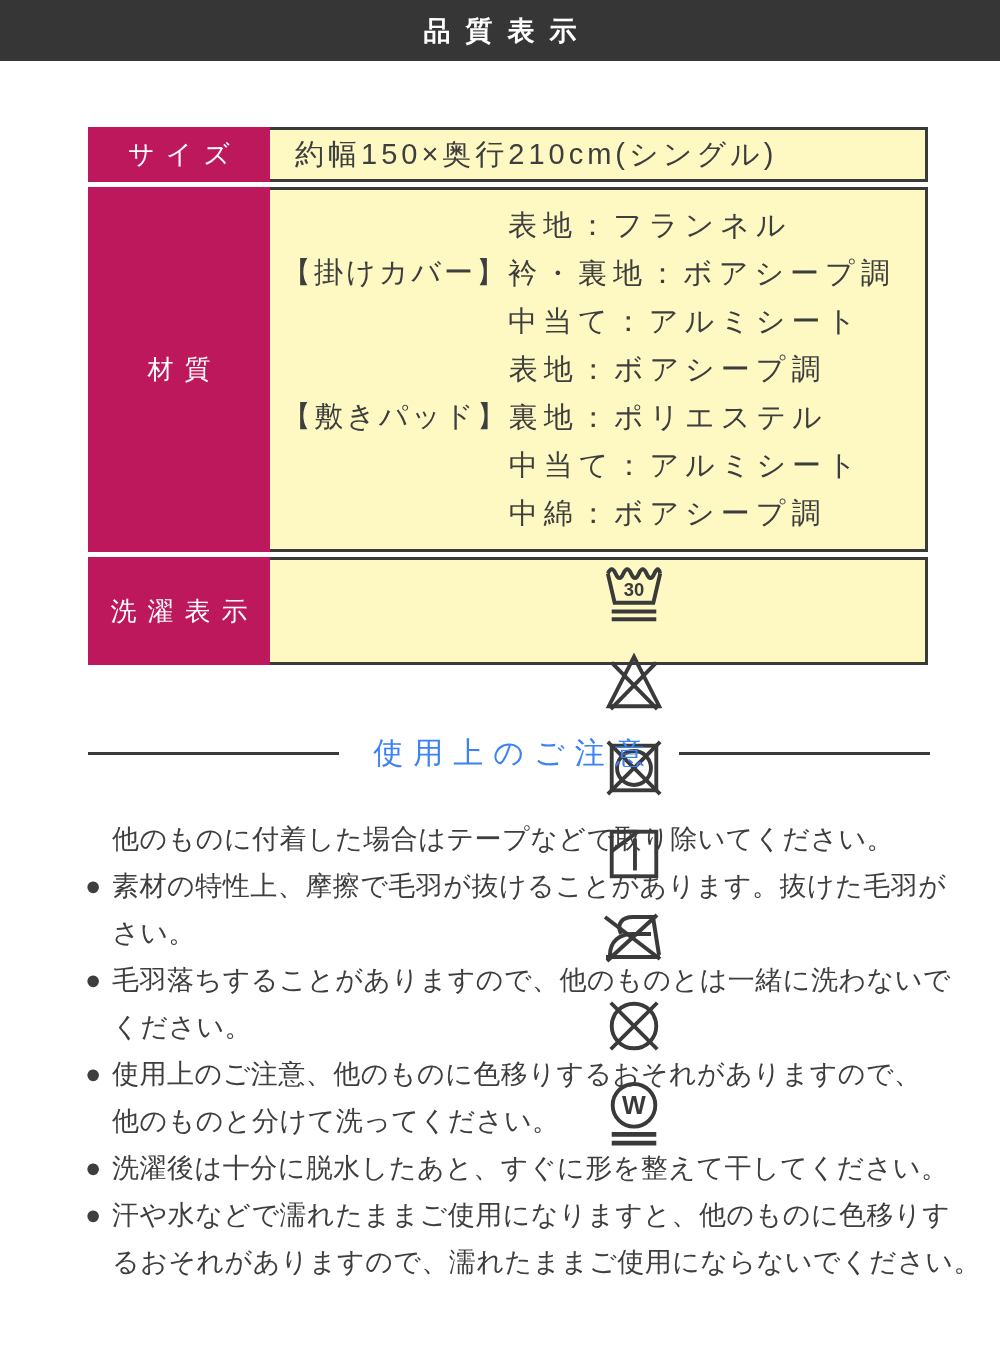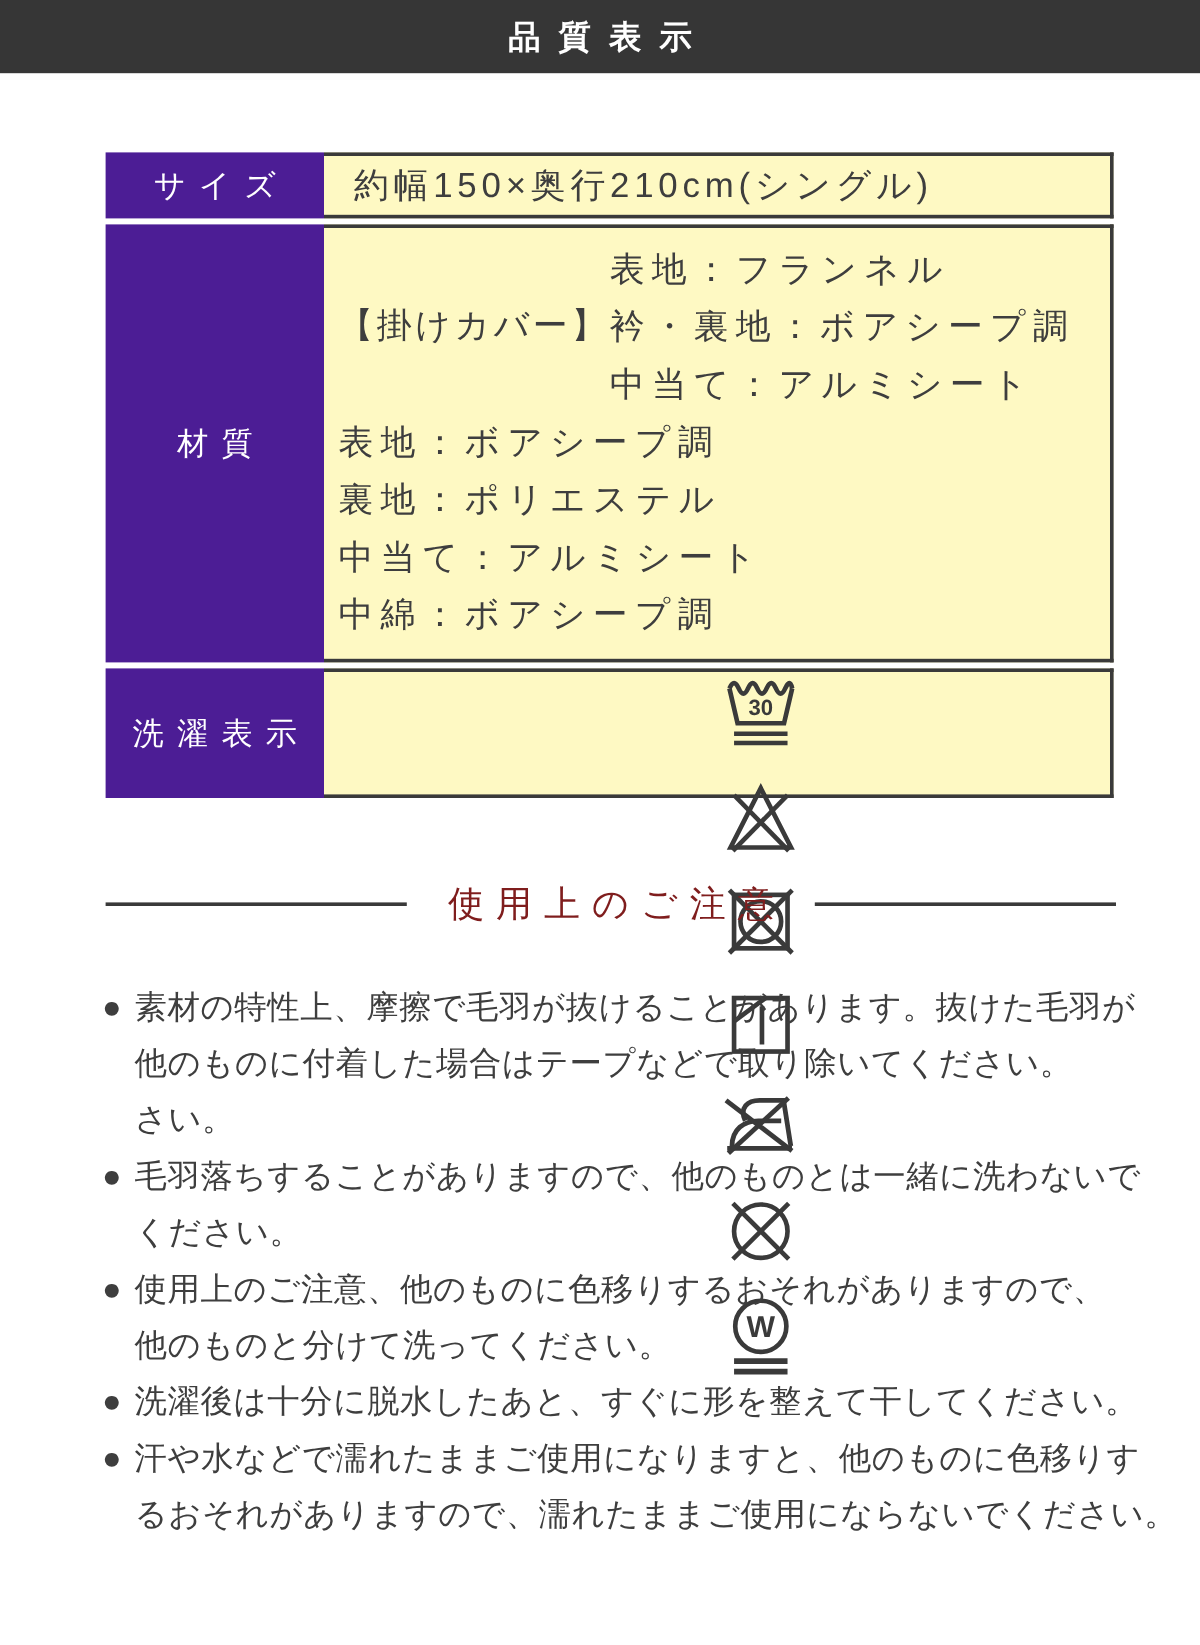--- a/index.html
+++ b/index.html
@@ -11,21 +11,21 @@
   
   .titlebar {
     height:61px; background:#363636; color:#ffffff;
     display:flex; align-items:center; justify-content:center;
     font-size:27px; letter-spacing:15px; padding-left:15px;font-weight:bold;
   }
   
   .spec-table { margin:66px 72px 0 88px; }
   .spec-row { display:flex; margin-bottom:5px; }
   .spec-label {
-    width:182px; flex:0 0 182px; background:#4c1d95; color:#ffffff;
+    width:182px; flex:0 0 182px; background:#be185d; color:#ffffff;
     display:flex; align-items:center; justify-content:center;
     font-size:26px; letter-spacing:11px; padding-left:11px; box-sizing:border-box;
   }
   .spec-value {
     flex:1; border:3px solid #3a3a3a; border-left:none; box-sizing:border-box;
     background:#fef9c3;
   }
   .size-value {
     height:55px; display:flex; align-items:center;
     padding-left:25px; font-size:29px; letter-spacing:4px; white-space:nowrap;
@@ -40,21 +40,21 @@
   }
   .care-icon { display:block; }
   .care-icon svg { display:block; }
   
   .notice-header {
     margin:68px 70px 0 88px; display:flex; align-items:center;
   }
   .notice-line { flex:1; height:3px; background:#3a3a3a; }
   .notice-title {
     font-size:30px; letter-spacing:10px; padding-left:10px;
-    margin:0 24px; color:#7f1d1d; white-space:nowrap;
+    margin:0 24px; color:#3b82f6; white-space:nowrap;
   }
   
   .notes { margin:42px 0 0 85px; }
   .note-line { font-size:27px; line-height:47px; letter-spacing:0.5px; white-space:nowrap; }
   .note-line.cont { padding-left:27px; }
   .note-marker { display:inline-block; width:27px; }
 </style>
 </head>
 <body>
 
@@ -74,20 +74,21 @@
     <div class="spec-value material-value">
         <div class="mat-group">
           <span class="mat-label">【掛けカバー】</span>
           <div class="mat-lines">
             <div class="mat-line">表地：フランネル</div>
             <div class="mat-line">衿・裏地：ボアシープ調</div>
             <div class="mat-line">中当て：アルミシート</div>
           </div>
         </div>
         <div class="mat-group">
+          <span class="mat-label">【敷きパッド】</span>
           <div class="mat-lines">
             <div class="mat-line">表地：ボアシープ調</div>
             <div class="mat-line">裏地：ポリエステル</div>
             <div class="mat-line">中当て：アルミシート</div>
             <div class="mat-line">中綿：ボアシープ調</div>
           </div>
         </div>
       </div>
   </div>
 
@@ -162,22 +163,22 @@
 </div>
 
 <div class="notice-header">
   <div class="notice-line"></div>
   <div class="notice-title">使用上のご注意</div>
   <div class="notice-line"></div>
 </div>
 
 <div class="notes">
     <div class="note">
+      <div class="note-line cont"><span>他のものに付着した場合はテープなどで取り除いてください。</span></div>
       <div class="note-line"><span class="note-marker">●</span><span>素材の特性上、摩擦で毛羽が抜けることがあります。抜けた毛羽が</span></div>
-      <div class="note-line cont"><span>他のものに付着した場合はテープなどで取り除いてください。</span></div>
     </div>
     <div class="note">
       <div class="note-line cont"><span>さい。</span></div>
     </div>
     <div class="note">
       <div class="note-line"><span class="note-marker">●</span><span>毛羽落ちすることがありますので、他のものとは一緒に洗わないで</span></div>
       <div class="note-line cont"><span>ください。</span></div>
     </div>
     <div class="note">
       <div class="note-line"><span class="note-marker">●</span><span>使用上のご注意、他のものに色移りするおそれがありますので、</span></div>

